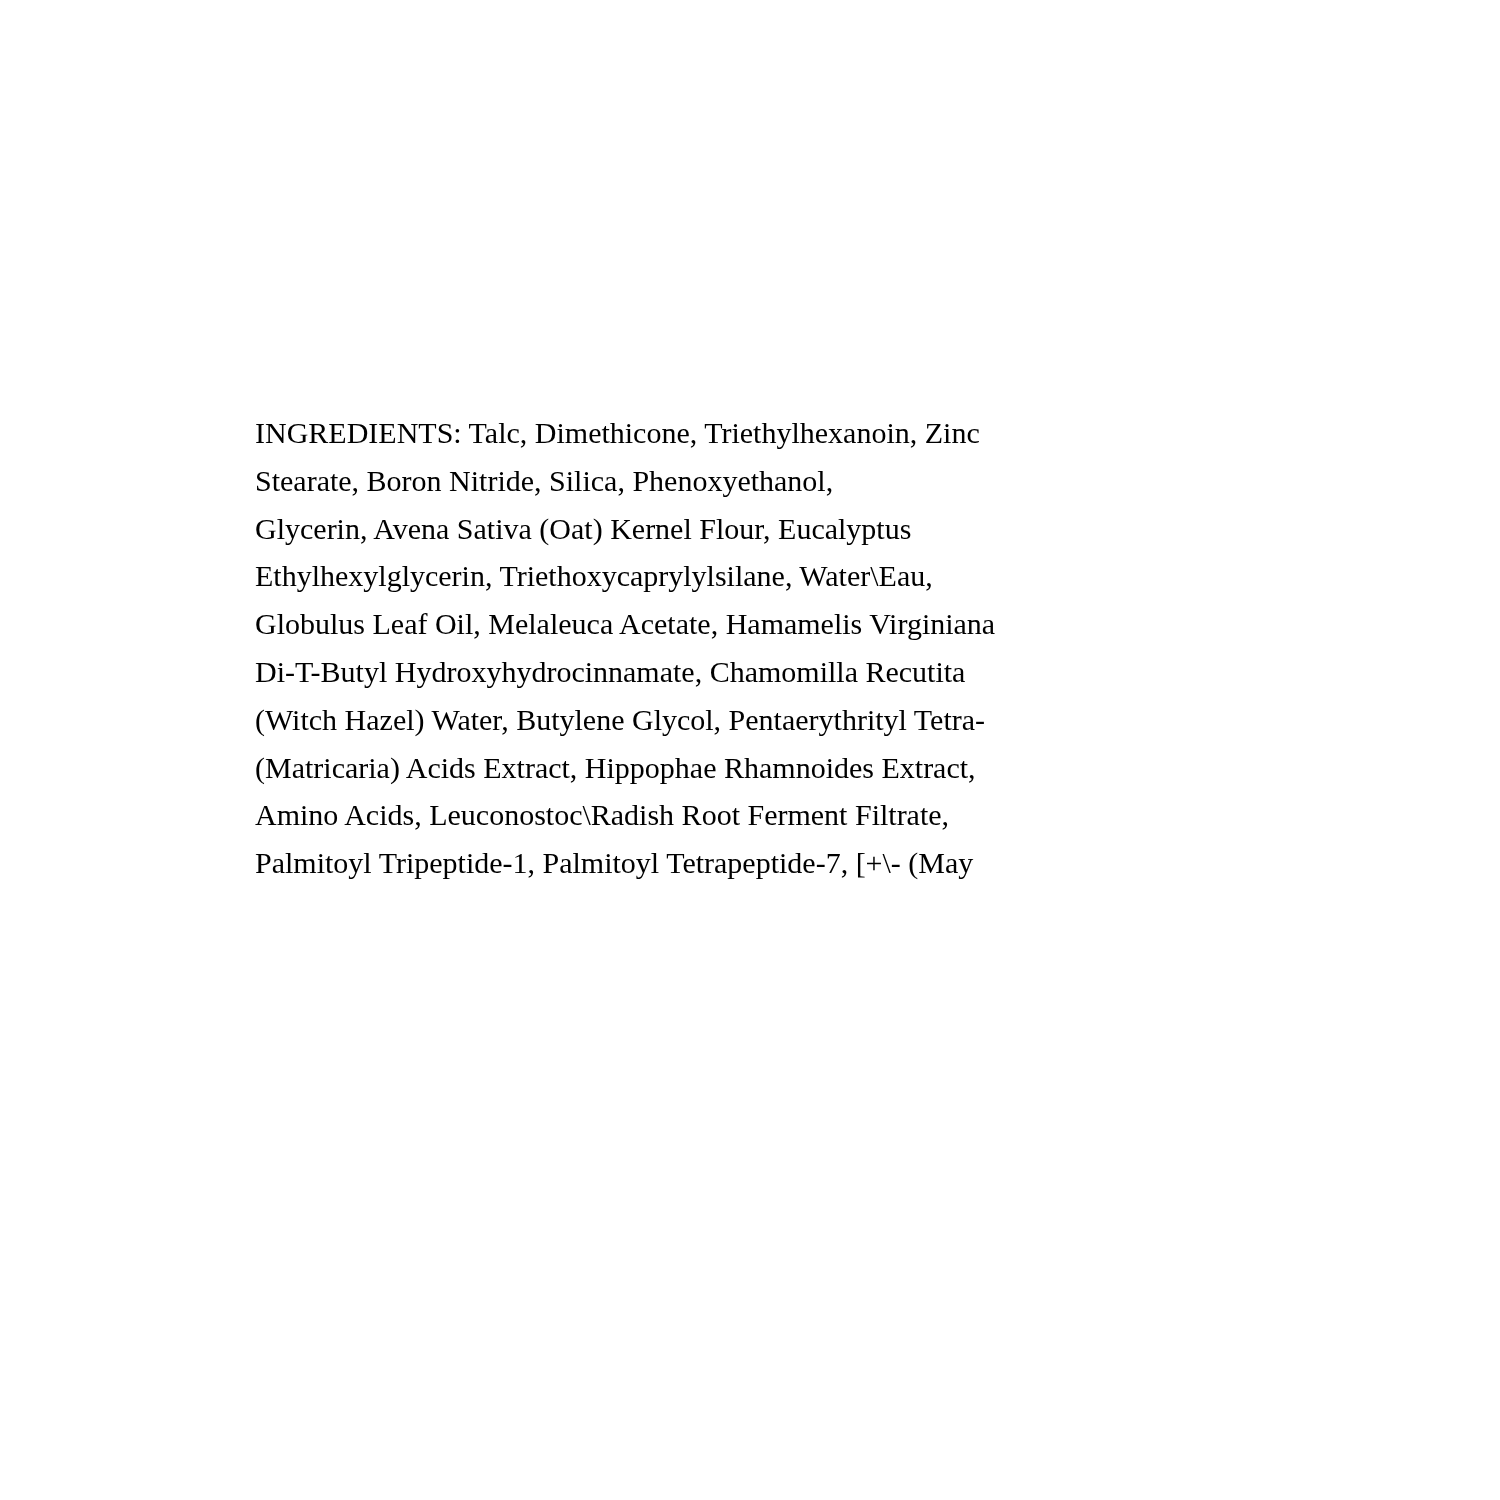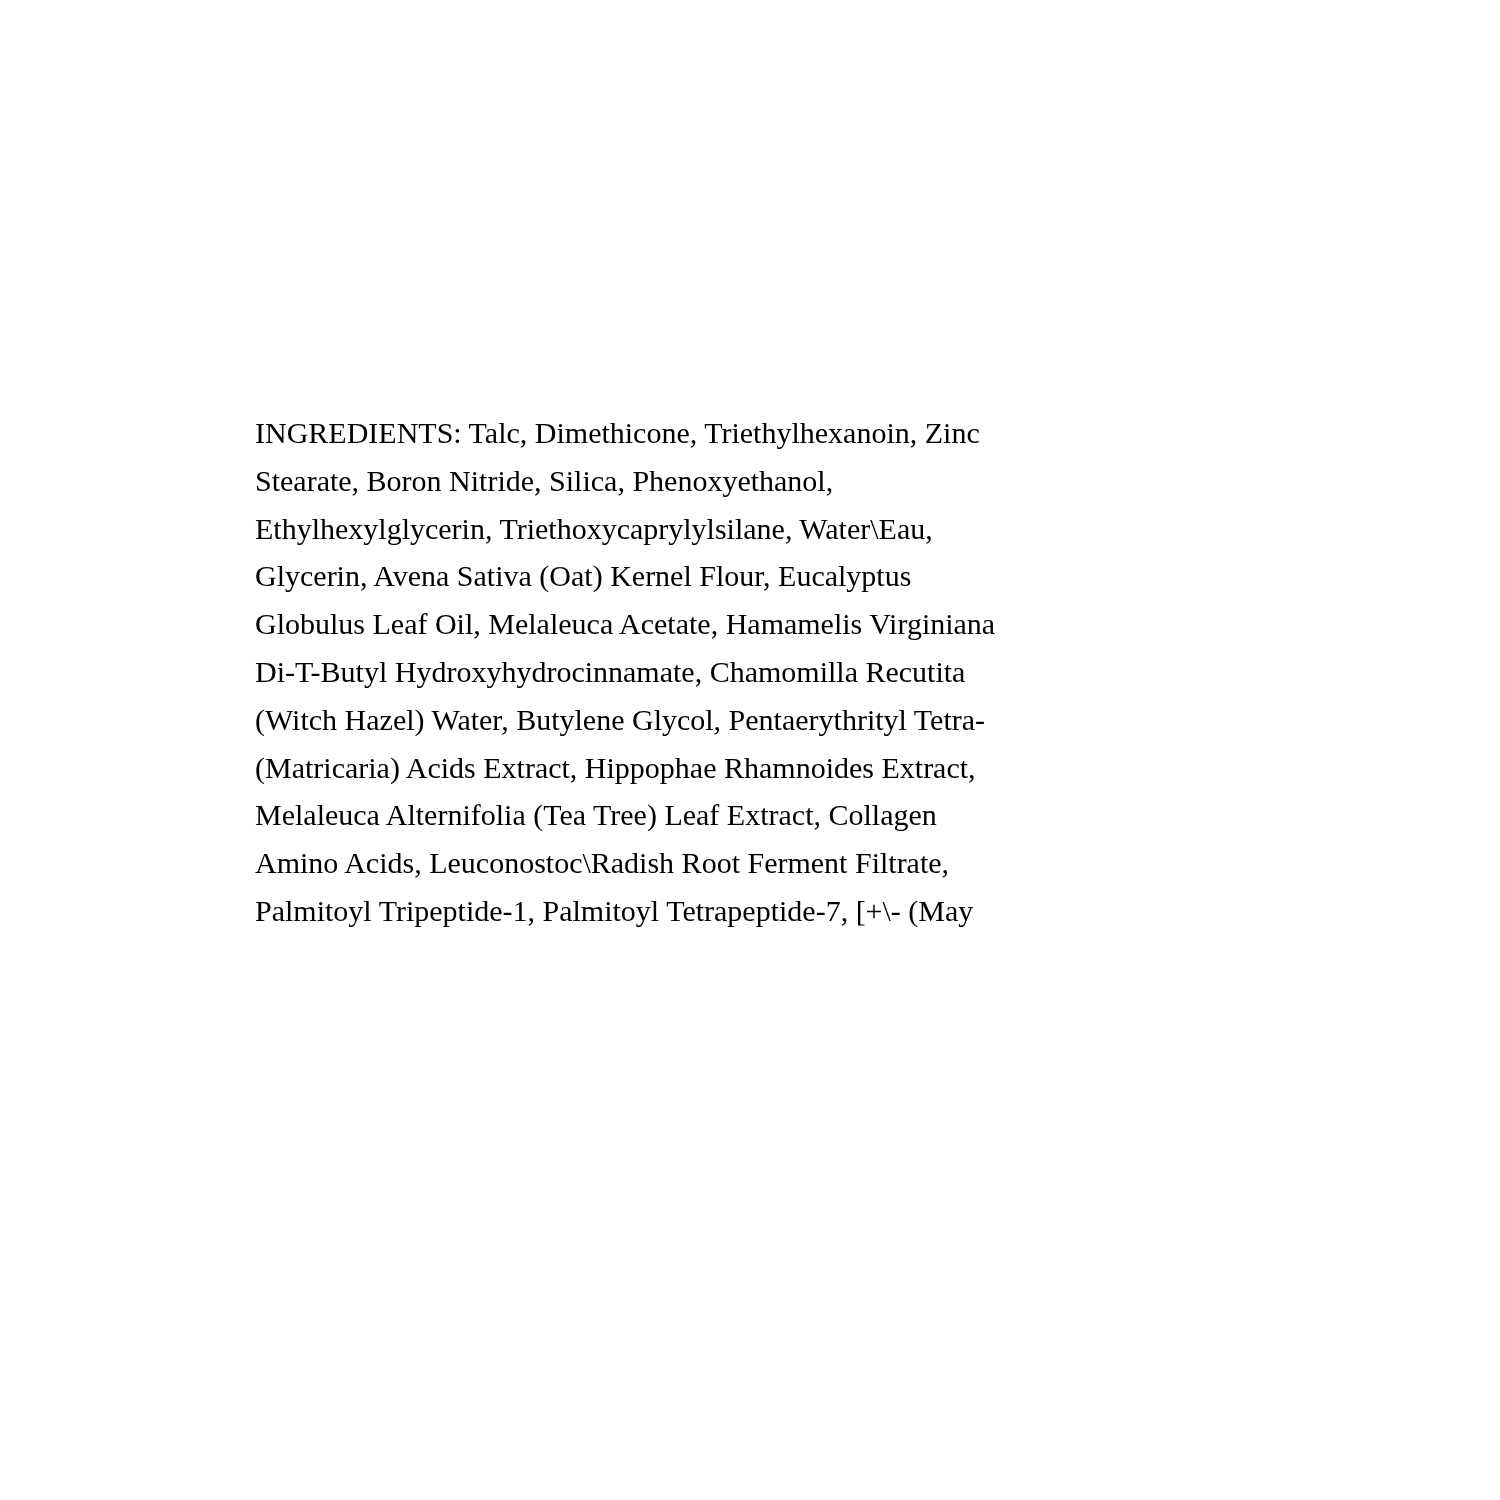--- a/index.html
+++ b/index.html
@@ -27,22 +27,21 @@
     white-space: pre;
     letter-spacing: 0px;
   }
 </style>
 </head>
 <body>
 
 <div class="text-block">
   <div class="line">INGREDIENTS: Talc, Dimethicone, Triethylhexanoin, Zinc</div>
   <div class="line">Stearate, Boron Nitride, Silica, Phenoxyethanol,</div>
+  <div class="line">Glycerin, Avena Sativa (Oat) Kernel Flour, Eucalyptus</div>
   <div class="line">Ethylhexylglycerin, Triethoxycaprylylsilane, Water\Eau,</div>
-  <div class="line">Glycerin, Avena Sativa (Oat) Kernel Flour, Eucalyptus</div>
   <div class="line">Globulus Leaf Oil, Melaleuca Acetate, Hamamelis Virginiana</div>
   <div class="line">Di-T-Butyl Hydroxyhydrocinnamate, Chamomilla Recutita</div>
   <div class="line">(Witch Hazel) Water, Butylene Glycol, Pentaerythrityl Tetra-</div>
   <div class="line">(Matricaria) Acids Extract, Hippophae Rhamnoides Extract,</div>
-  <div class="line">Melaleuca Alternifolia (Tea Tree) Leaf Extract, Collagen</div>
   <div class="line">Amino Acids, Leuconostoc\Radish Root Ferment Filtrate,</div>
   <div class="line">Palmitoyl Tripeptide-1, Palmitoyl Tetrapeptide-7, [+\- (May</div>
 </div>
 
 </body></html>

